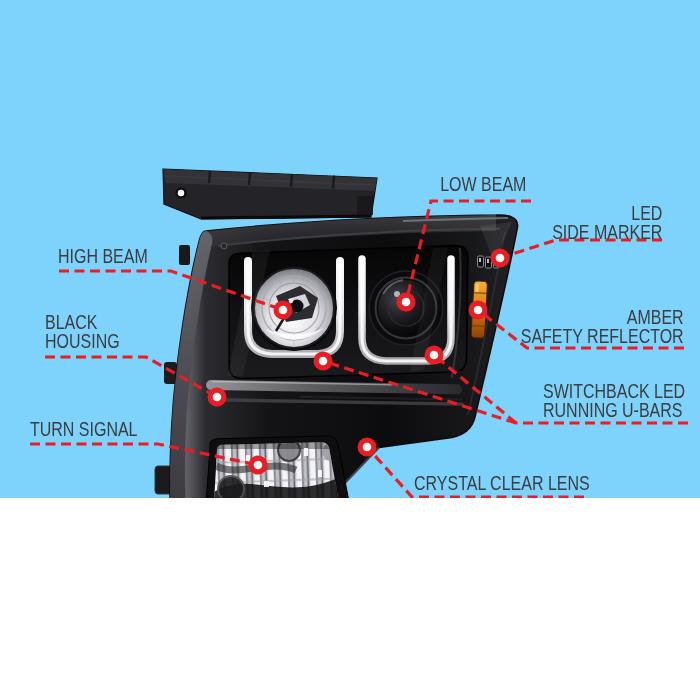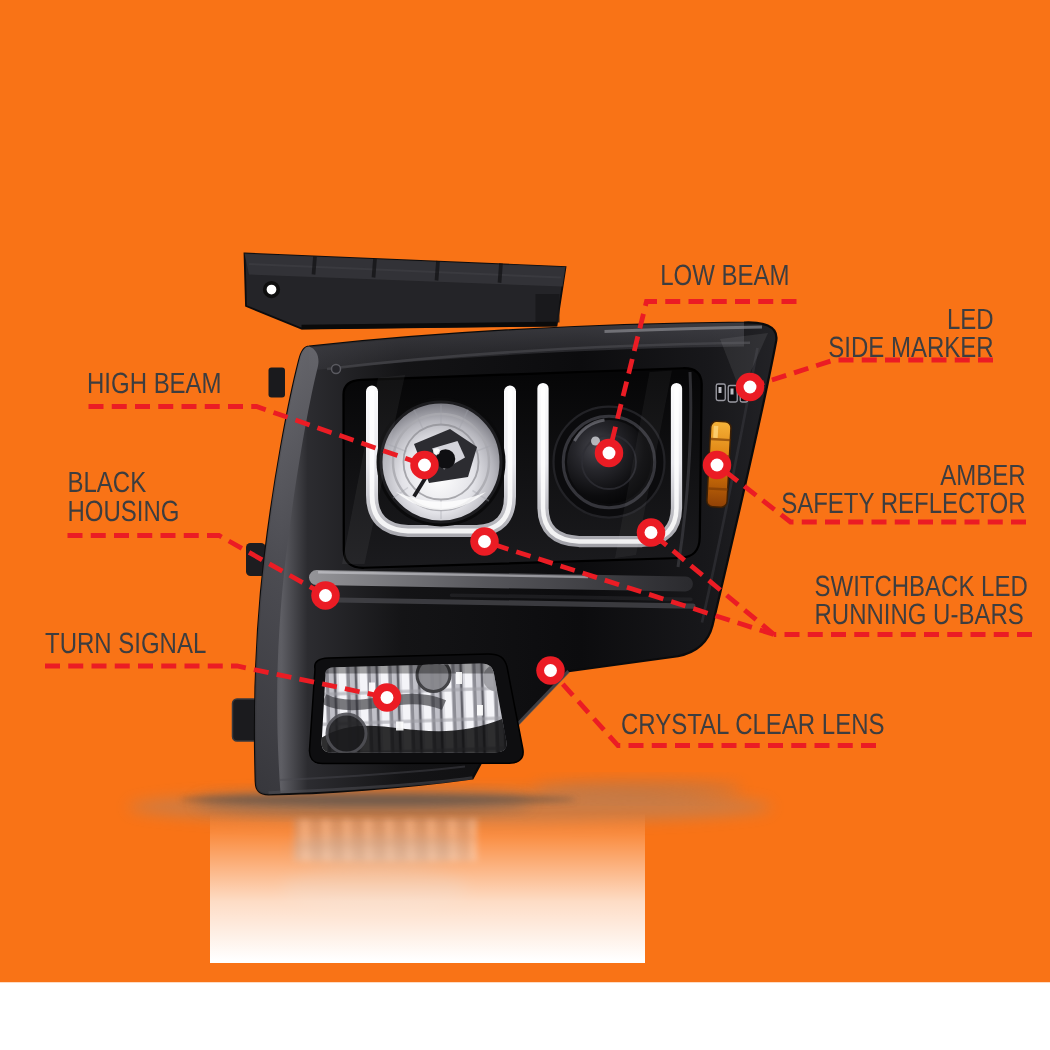--- a/index.html
+++ b/index.html
@@ -1,16 +1,16 @@
 <!DOCTYPE html>
 <html><head>
 <meta charset="utf-8">
 <style>
   html,body{margin:0;padding:0;background:#fff;}
-  #stage{position:relative;width:700px;height:655px;background:#f97316;overflow:hidden;
+  #stage{position:relative;width:700px;height:498px;background:#7dd3fc;overflow:hidden;
          font-family:"Liberation Sans",sans-serif;}
   #art{position:absolute;left:0;top:0;width:700px;height:700px;}
   .label{position:absolute;z-index:5;color:#3D3D3F;font-size:19.5px;line-height:18.5px;
          font-weight:400;letter-spacing:0;white-space:nowrap;transform:scaleX(.82);}
   .label.left{transform-origin:left top;text-align:left;}
   .label.right{transform-origin:right top;text-align:right;}
   .label.center{transform-origin:center top;text-align:center;}
   .lead{stroke:#EB1C24;stroke-width:3.2;fill:none;stroke-dasharray:10 5.5;stroke-linecap:butt;}
 </style>
 </head>

